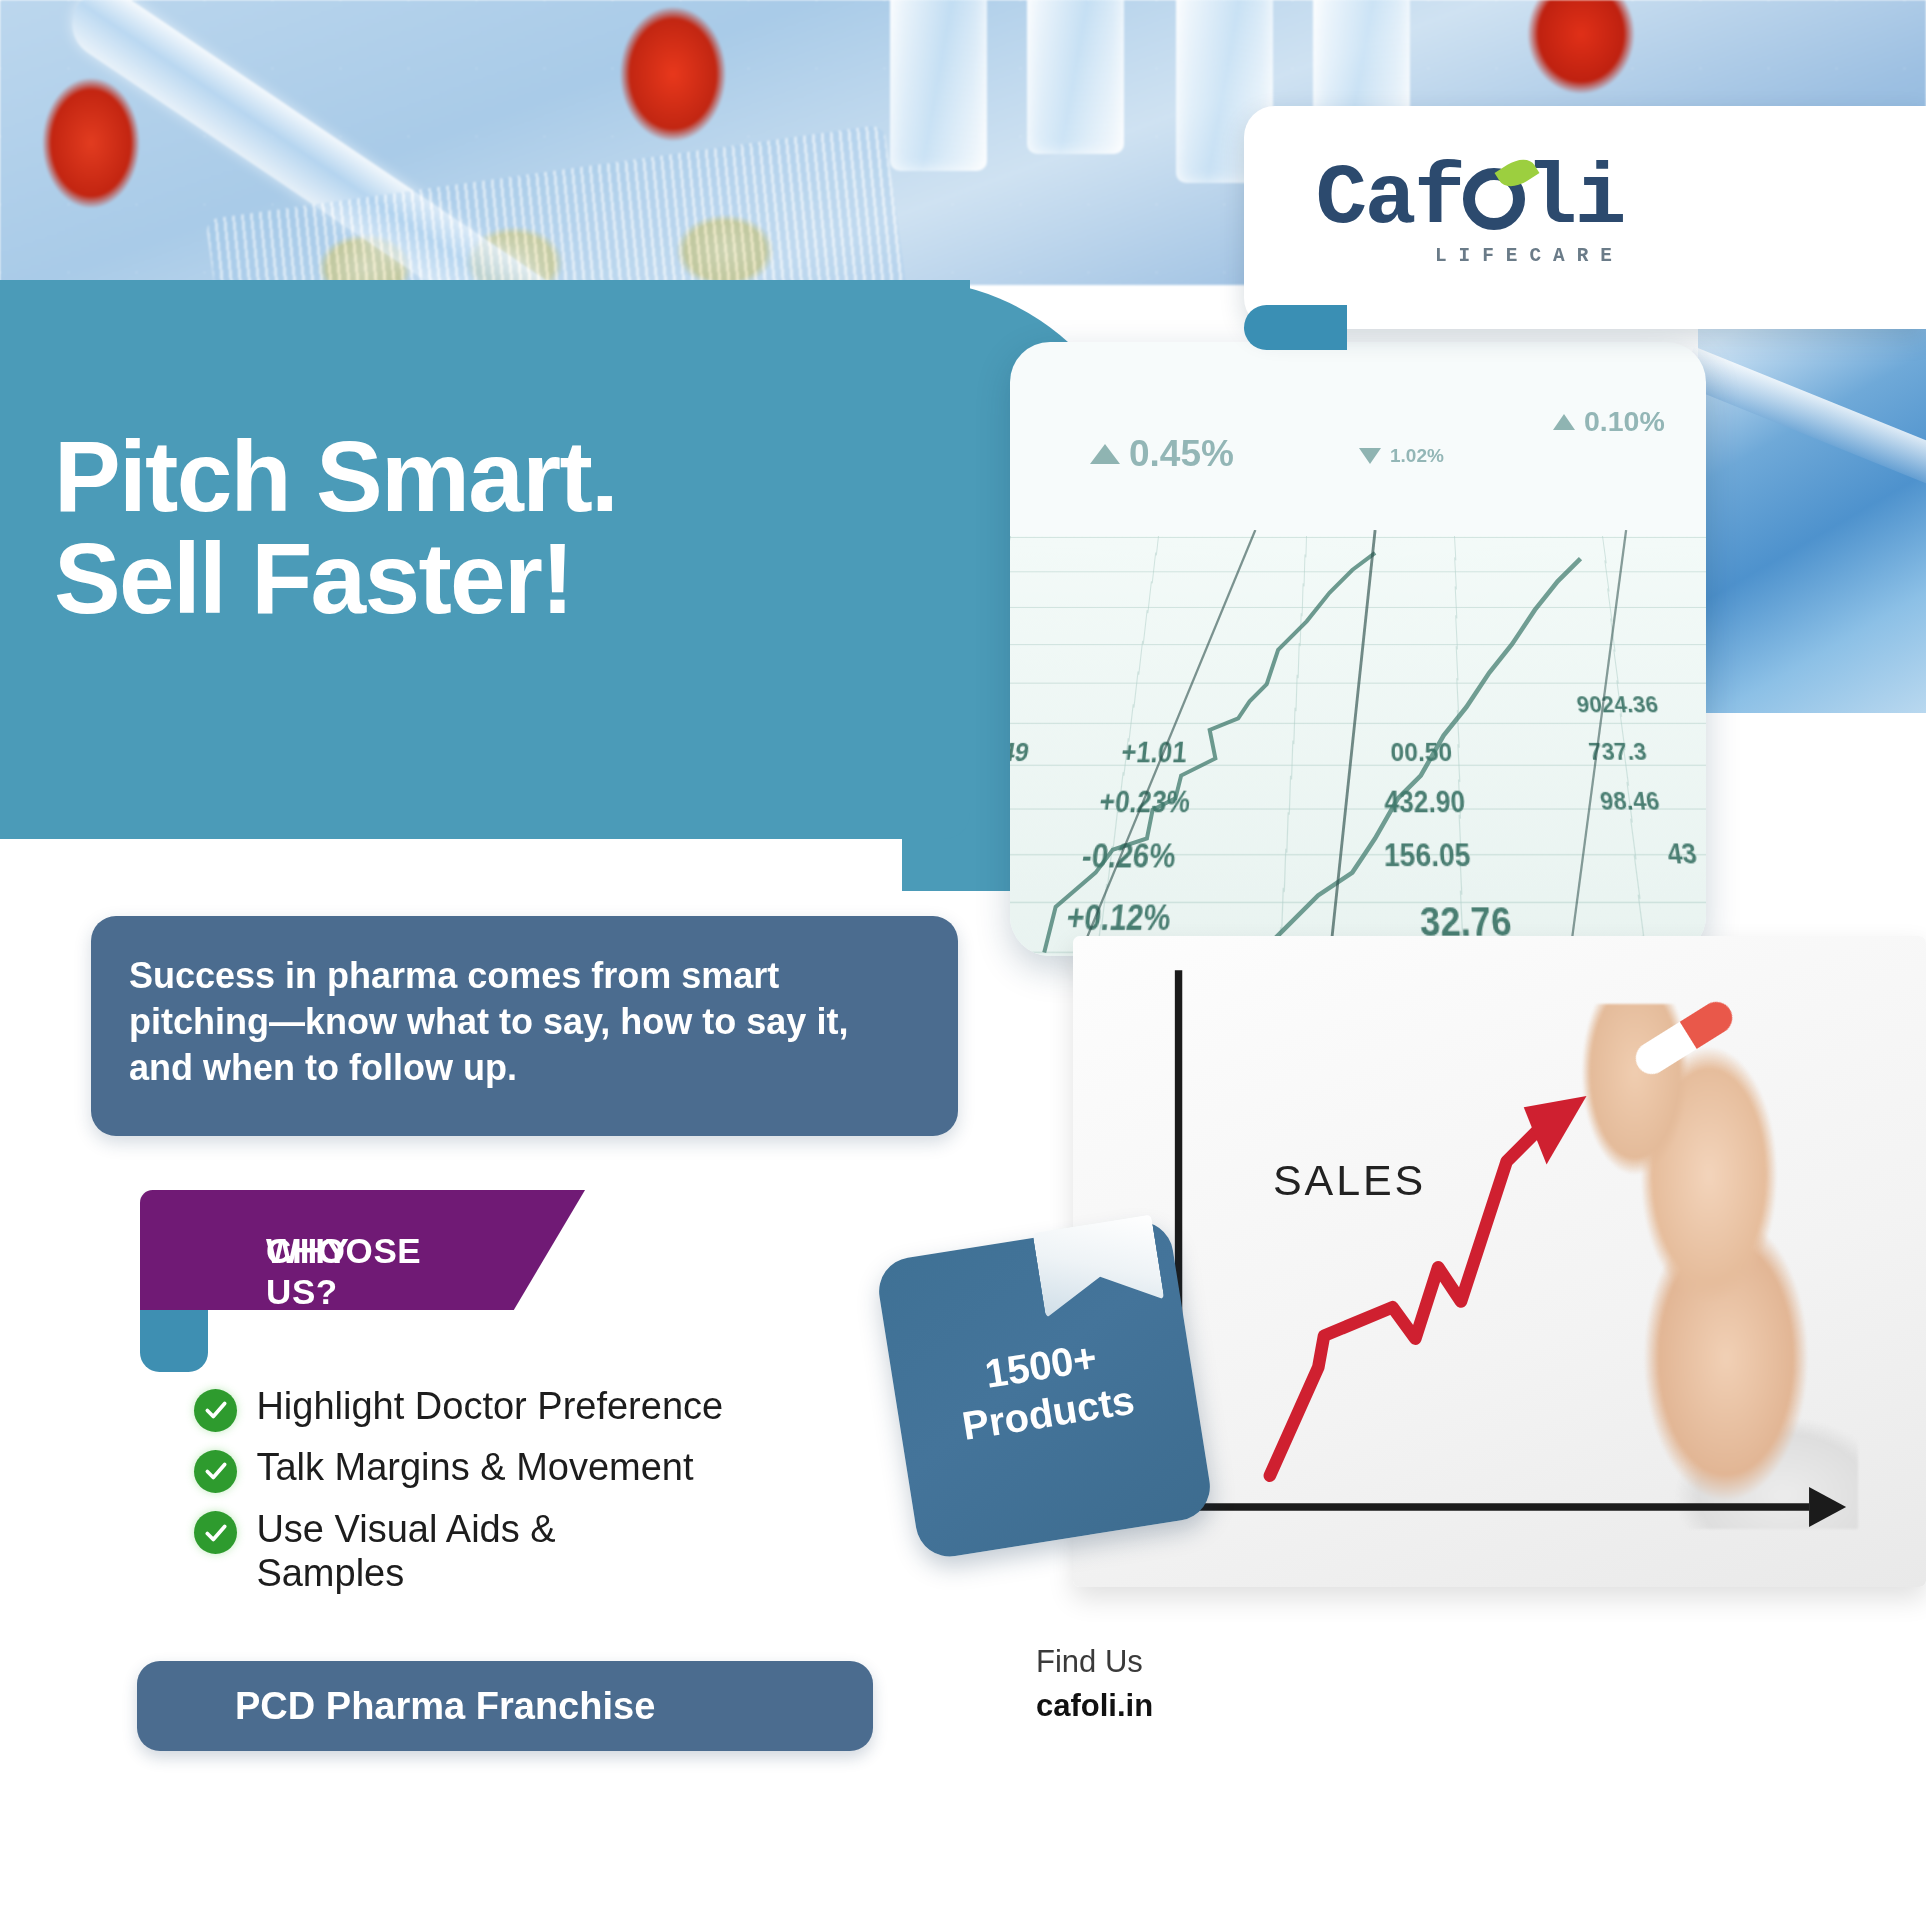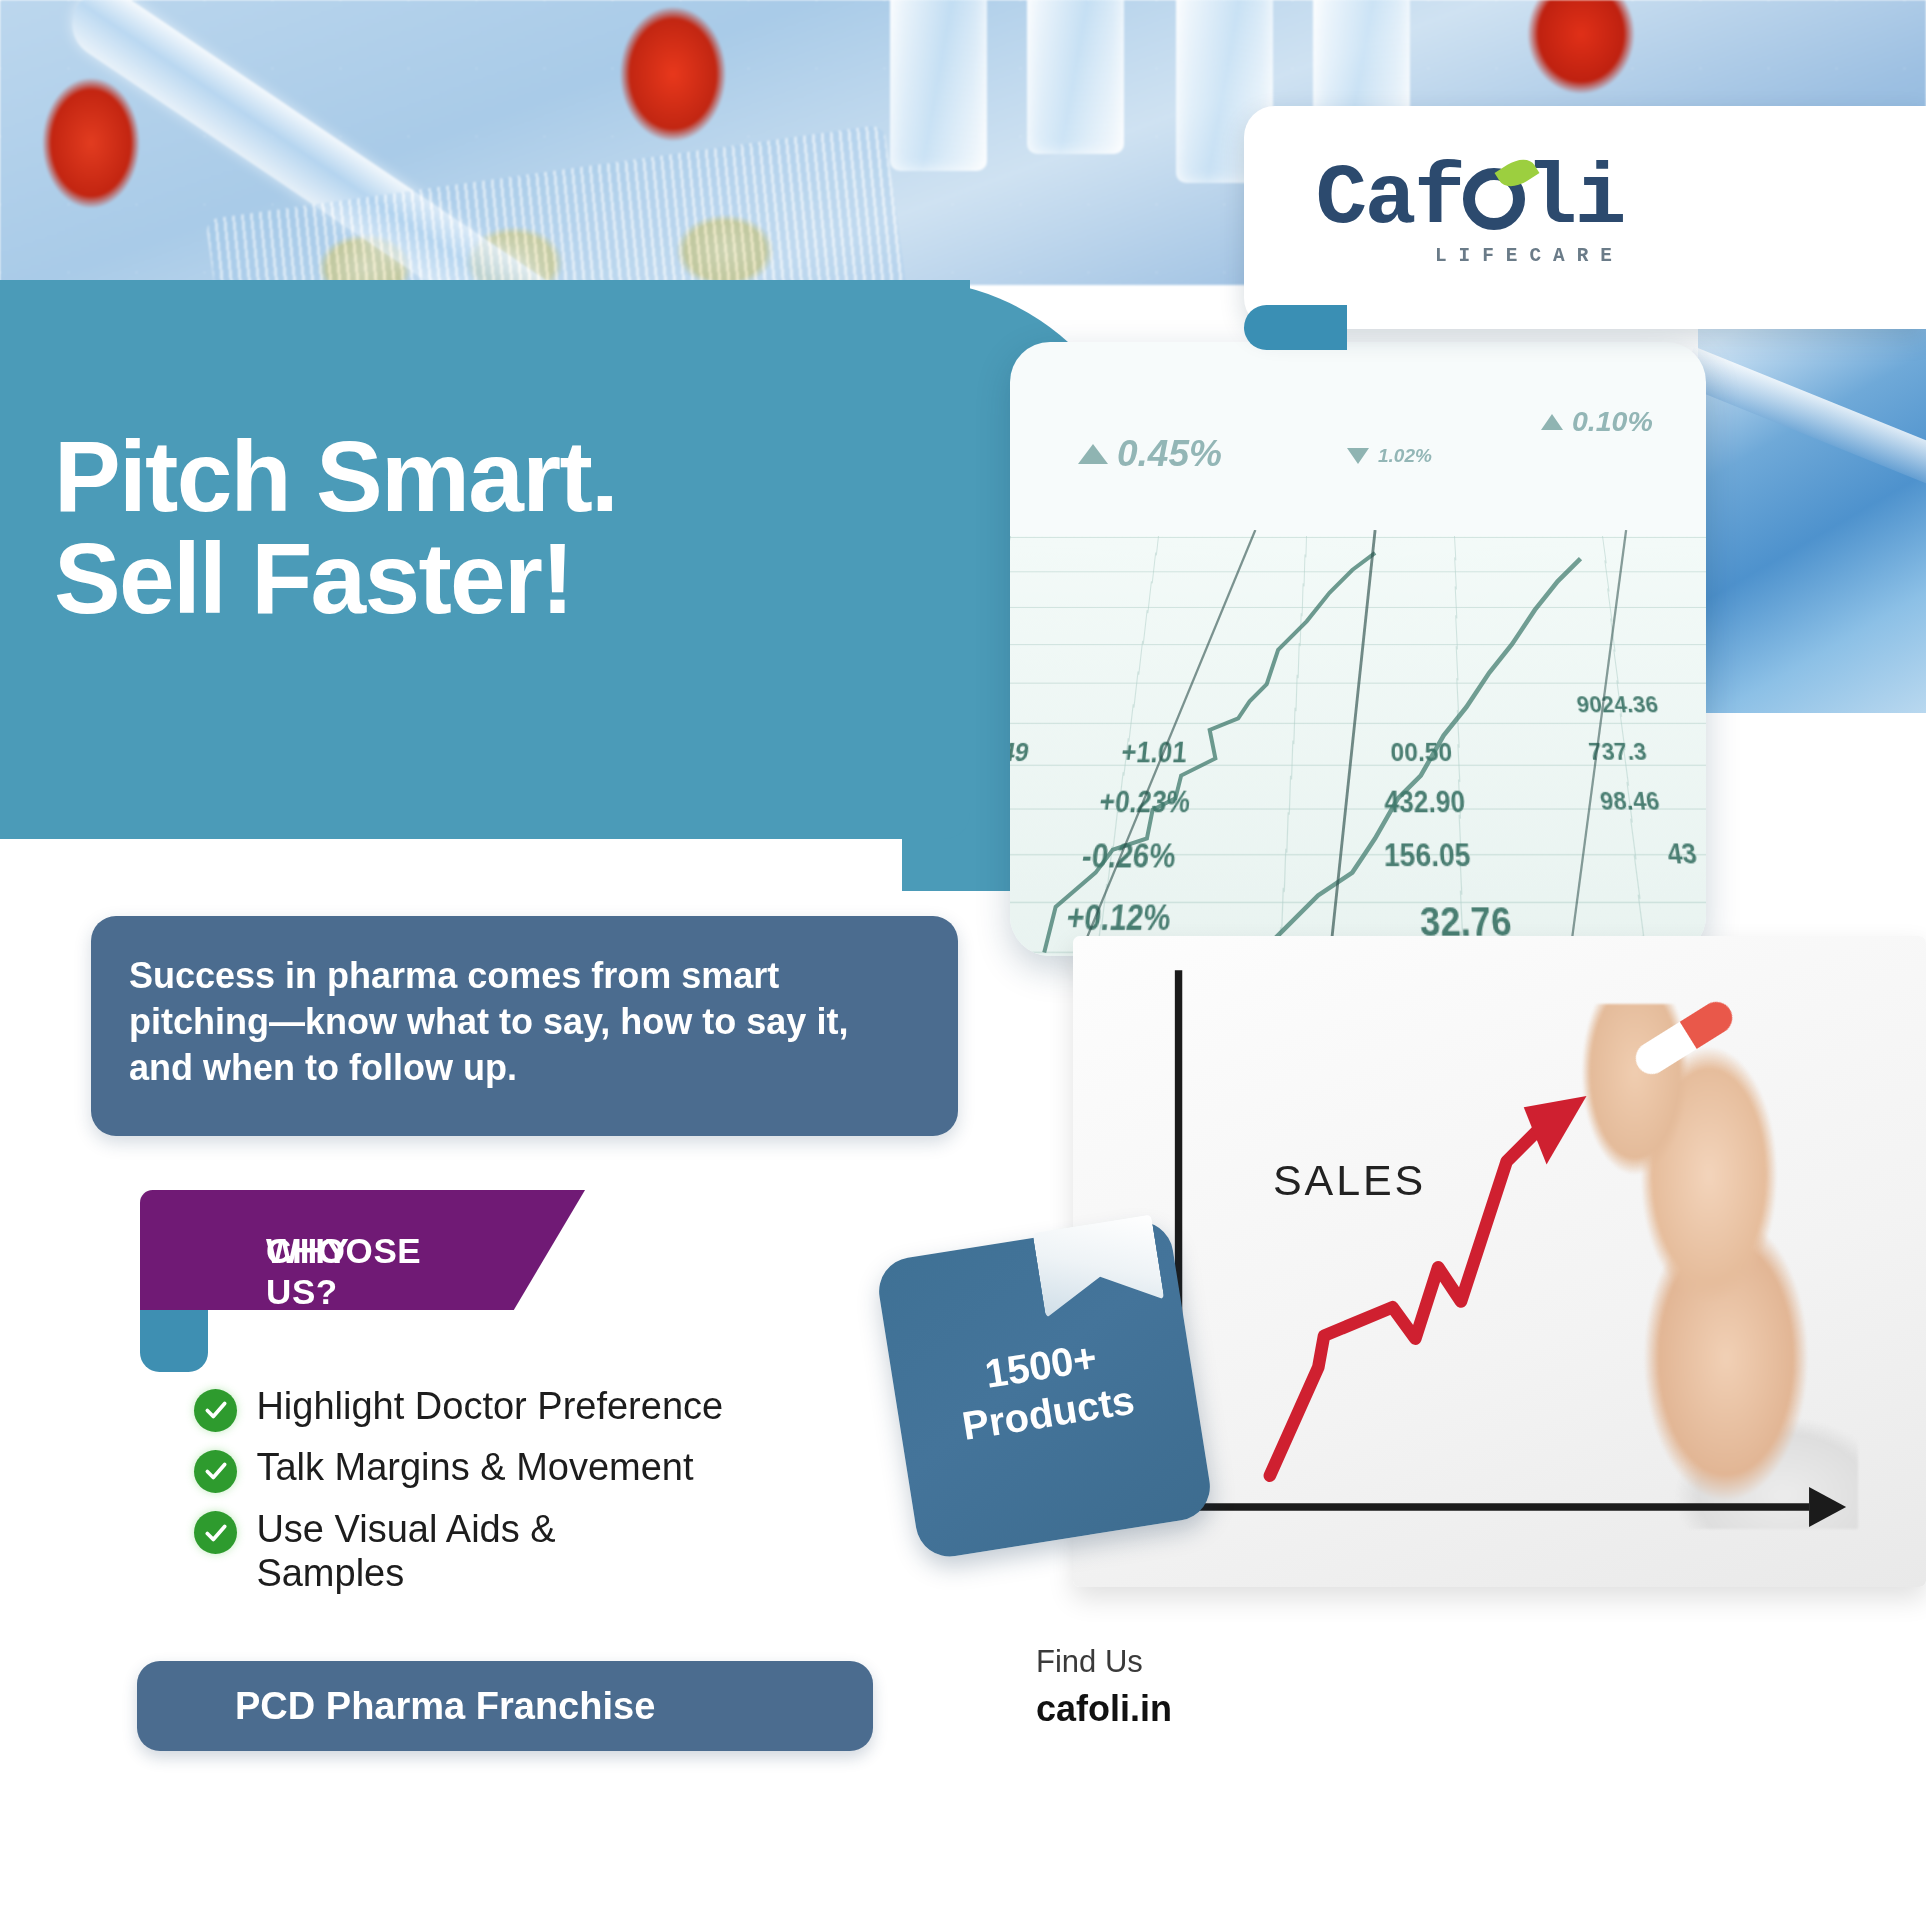--- a/index.html
+++ b/index.html
@@ -93,21 +93,21 @@
     transform:perspective(514px) rotateX(16deg);
     transform-origin:50% 0;
     filter:blur(0.4px);
   }
   .stock-card .tbl .num{
     position:absolute;color:#2e6a5c;font-weight:bold;font-family:"Liberation Sans",sans-serif;
     opacity:.85;white-space:nowrap;
   }
   .stock-card svg.lines{position:absolute;left:0;top:188px;width:696px;height:434px;}
   .ticker{
-    position:absolute;top:0;left:0;width:696px;height:188px;font-style:italic;
+    position:absolute;top:0;left:12px;width:696px;height:188px;
   }
   .ticker .t{
     position:absolute;color:#93b6b6;font-size:37px;font-weight:bold;white-space:nowrap;
     display:flex;align-items:center;gap:9px;
   }
   .ticker .t.t1{left:68px;top:91px;}
   .ticker .t.t2{left:337px;top:103px;font-size:19px;}
   .ticker .t.t3{left:531px;top:63px;font-size:28.5px;}
   .arrow-up,.arrow-dn{width:0;height:0;border-left:15px solid transparent;border-right:15px solid transparent;}
   .arrow-up{border-bottom:20.5px solid #8fb4b2;}
@@ -193,21 +193,21 @@
     position:absolute;left:137px;top:1661px;width:736px;height:90px;
     background:#4b6c8f;border-radius:23px;
     display:flex;align-items:center;
     box-shadow:0 6.8px 15px rgba(30,60,95,.2);
   }
   .pcd-pill span{color:#fff;font-size:38px;font-weight:bold;padding-left:98px;}
 
   
   .findus{position:absolute;left:1036px;top:1644px;}
   .findus .fu-label{font-size:31px;color:#3a3a3a;}
-  .findus .fu-site{font-size:36px;color:#111;font-weight:bold;margin-top:8px;}
+  .findus .fu-site{font-size:31px;color:#111;font-weight:bold;margin-top:8px;}
 
   
   .badge1500{
     position:absolute;left:896px;top:1238px;width:297px;height:302px;
     background:linear-gradient(150deg,#3f7195 0%,#44749a 45%,#3d6c8f 100%);
     border-radius:34px;
     transform:rotate(-9deg);
     box-shadow:0 10.3px 23px rgba(25,55,85,.26);
     display:flex;align-items:center;justify-content:center;
   }

